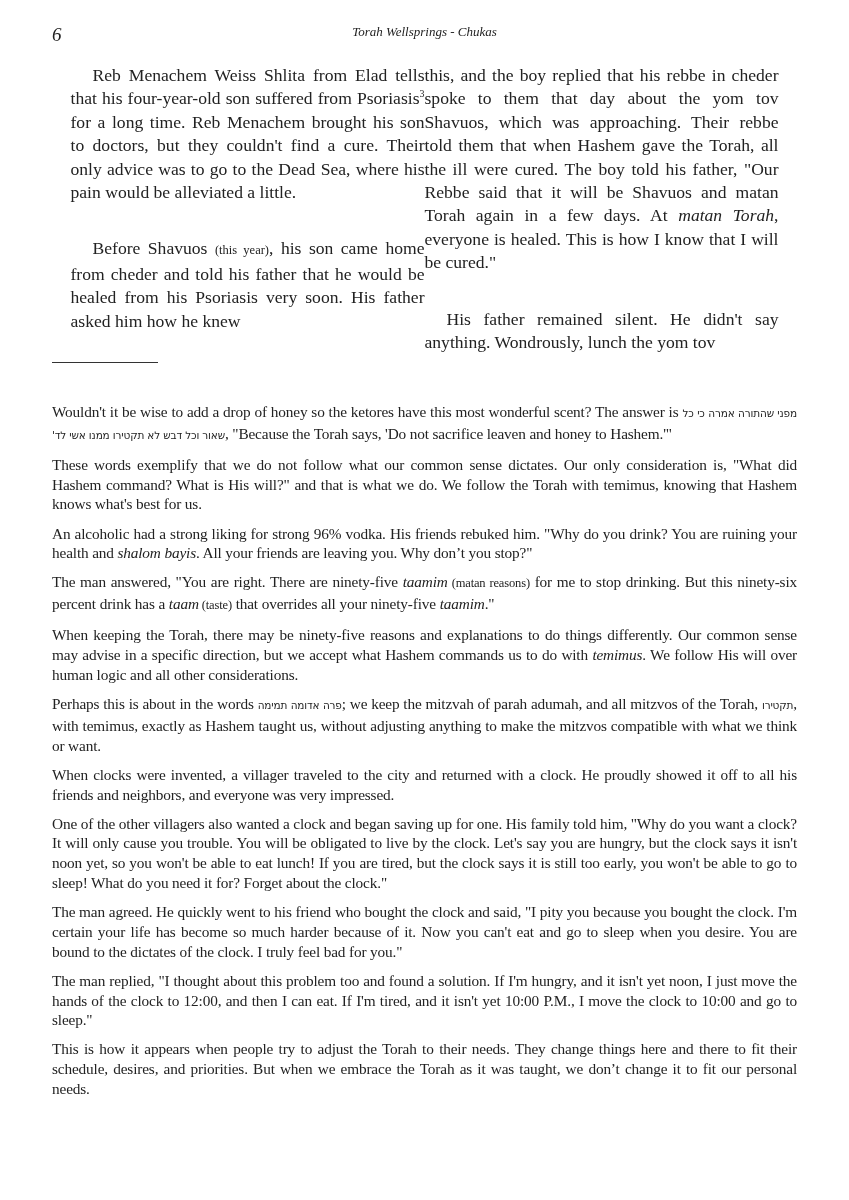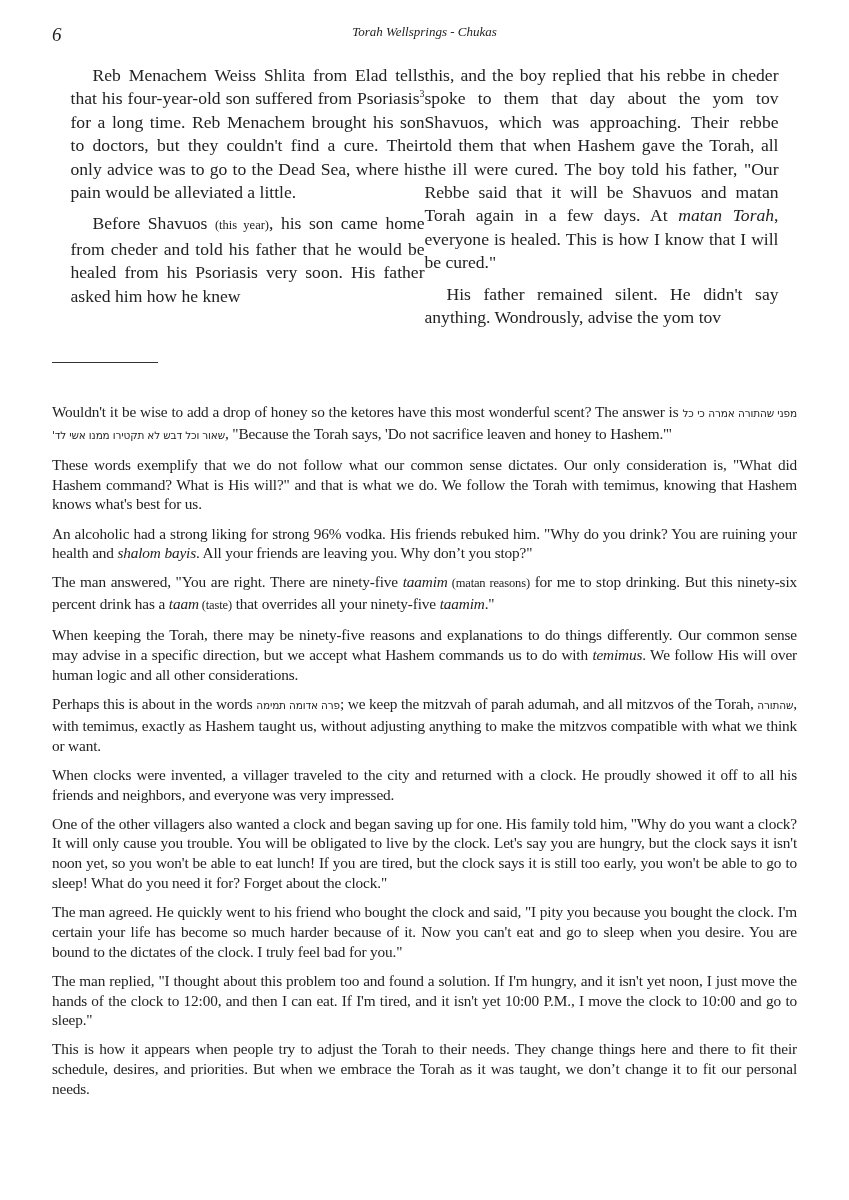--- a/index.html
+++ b/index.html
@@ -3,21 +3,21 @@
   <meta charset="utf-8">
   <style>
     html, body { margin: 0; padding: 0; background: #ffffff; }
     body { width: 849px; height: 1200px; position: relative; overflow: hidden; color: #222; font-family: "DejaVu Serif", serif; }
     .header { position: absolute; top: 24px; left: 52px; right: 52px; height: 26px; }
     .page-num { position: absolute; left: 0; top: 0; font-family: "Liberation Serif", serif; font-style: italic; font-size: 19px; }
     .running-title { position: absolute; left: 0; right: 0; text-align: center; top: 0; font-family: "Liberation Serif", serif; font-style: italic; font-size: 13px; }
     .columns { position: absolute; top: 64px; left: 52px; width: 745px; display: flex; justify-content: center; }
     .col { width: 354px; font-family: "Liberation Serif", serif; font-size: 17.6px; line-height: 23.4px; text-align: justify; }
     .col p { margin: 0; text-indent: 22px; }
-    .col p + p { margin-top: 8px; }
+    .col p + p { margin-top: 33px; }
     .col p.cont { text-indent: 0; }
     .small { font-size: 12.5px; }
     .rule { position: absolute; top: 362px; left: 52px; width: 106px; height: 0; border-top: 1.4px solid #333; }
     .notes { position: absolute; top: 402px; left: 52px; width: 745px; font-family: "Liberation Serif", serif; font-size: 15.3px; line-height: 19.8px; text-align: justify; letter-spacing: -0.15px; }
     .notes p { margin: 0 0 9.3px 0; }
     .heb { font-family: "DejaVu Sans", sans-serif; font-size: 10.5px; }
     .fn-num { font-weight: bold; }
     sup { font-size: 10px; line-height: 0; }
     i { font-style: italic; }
   </style>
@@ -29,31 +29,31 @@
   <span class="running-title">Torah Wellsprings - Chukas</span>
 </div>
 
 <div class="columns">
   <div class="col">
     <p><span>Reb Menachem Weiss Shlita from Elad tells that his four-year-old son suffered from Psoriasis</span><sup>3</sup><span> for a long time. Reb Menachem brought his son to doctors, but they couldn't find a cure. Their only advice was to go to the Dead Sea, where his pain would be alleviated a little.</span></p>
     <p><span>Before Shavuos </span><span class="small">(this year)</span><span>, his son came home from cheder and told his father that he would be healed from his Psoriasis very soon. His father asked him how he knew</span></p>
   </div>
   <div class="col">
     <p class="cont"><span>this, and the boy replied that his rebbe in cheder spoke to them that day about the yom tov Shavuos, which was approaching. Their rebbe told them that when Hashem gave the Torah, all the ill were cured. The boy told his father, "Our Rebbe said that it will be Shavuos and matan Torah again in a few days. At </span><i>matan Torah</i><span>, everyone is healed. This is how I know that I will be cured."</span></p>
-    <p>His father remained silent. He didn't say anything. Wondrously, advise the yom tov</p>
+    <p>His father remained silent. He didn't say anything. Wondrously, lunch the yom tov</p>
   </div>
 </div>
 
 <div class="rule"></div>
 
 <div class="notes">
   <p><span>Wouldn't it be wise to add a drop of honey so the ketores have this most wonderful scent? The answer is </span><span class="heb" dir="rtl">מפני שהתורה אמרה כי כל שאור וכל דבש לא תקטירו ממנו אשי לד'</span><span>, "Because the Torah says, 'Do not sacrifice leaven and honey to Hashem.'"</span></p>
   <p>These words exemplify that we do not follow what our common sense dictates. Our only consideration is, "What did Hashem command? What is His will?" and that is what we do. We follow the Torah with temimus, knowing that Hashem knows what's best for us.</p>
   <p><span>An alcoholic had a strong liking for strong 96% vodka. His friends rebuked him. "Why do you drink? You are ruining your health and </span><i>shalom bayis</i><span>. All your friends are leaving you. Why don’t you stop?"</span></p>
   <p><span>The man answered, "You are right. There are ninety-five </span><i>taamim</i><span class="small"> (matan reasons)</span><span> for me to stop drinking. But this ninety-six percent drink has a </span><i>taam</i><span class="small"> (taste)</span><span> that overrides all your ninety-five </span><i>taamim</i><span>."</span></p>
   <p><span>When keeping the Torah, there may be ninety-five reasons and explanations to do things differently. Our common sense may advise in a specific direction, but we accept what Hashem commands us to do with </span><i>temimus</i><span>. We follow His will over human logic and all other considerations.</span></p>
-  <p><span>Perhaps this is about in the words </span><span class="heb" dir="rtl">פרה אדומה תמימה</span><span>; we keep the mitzvah of parah adumah, and all mitzvos of the Torah, </span><span class="heb" dir="rtl">שהתורה</span><span>, with temimus, exactly as Hashem taught us, without adjusting anything to make the mitzvos compatible with what we think or want.</span></p>
+  <p><span>Perhaps this is about in the words </span><span class="heb" dir="rtl">פרה אדומה תמימה</span><span>; we keep the mitzvah of parah adumah, and all mitzvos of the Torah, </span><span class="heb" dir="rtl">תקטירו</span><span>, with temimus, exactly as Hashem taught us, without adjusting anything to make the mitzvos compatible with what we think or want.</span></p>
   <p>When clocks were invented, a villager traveled to the city and returned with a clock. He proudly showed it off to all his friends and neighbors, and everyone was very impressed.</p>
   <p>One of the other villagers also wanted a clock and began saving up for one. His family told him, "Why do you want a clock? It will only cause you trouble. You will be obligated to live by the clock. Let's say you are hungry, but the clock says it isn't noon yet, so you won't be able to eat lunch! If you are tired, but the clock says it is still too early, you won't be able to go to sleep! What do you need it for? Forget about the clock."</p>
   <p>The man agreed. He quickly went to his friend who bought the clock and said, "I pity you because you bought the clock. I'm certain your life has become so much harder because of it. Now you can't eat and go to sleep when you desire. You are bound to the dictates of the clock. I truly feel bad for you."</p>
   <p>The man replied, "I thought about this problem too and found a solution. If I'm hungry, and it isn't yet noon, I just move the hands of the clock to 12:00, and then I can eat. If I'm tired, and it isn't yet 10:00 P.M., I move the clock to 10:00 and go to sleep."</p>
   <p>This is how it appears when people try to adjust the Torah to their needs. They change things here and there to fit their schedule, desires, and priorities. But when we embrace the Torah as it was taught, we don’t change it to fit our personal needs.</p>
 </div>
 
 </body></html>

